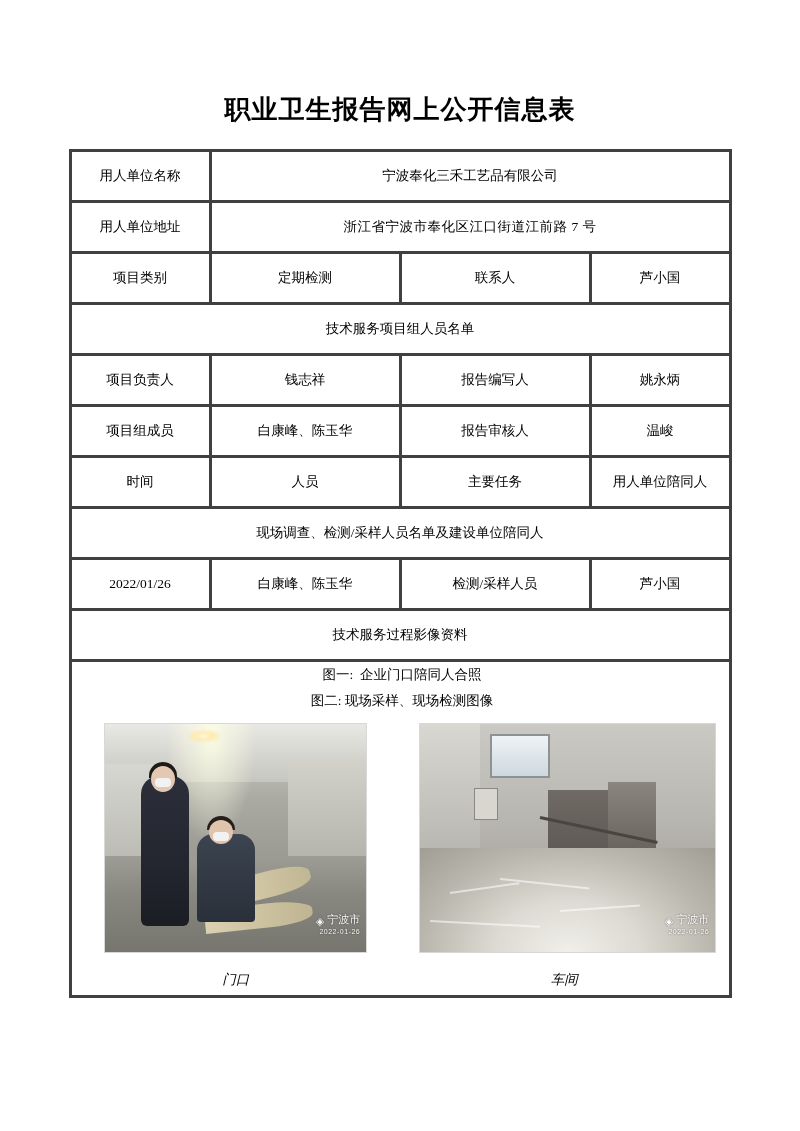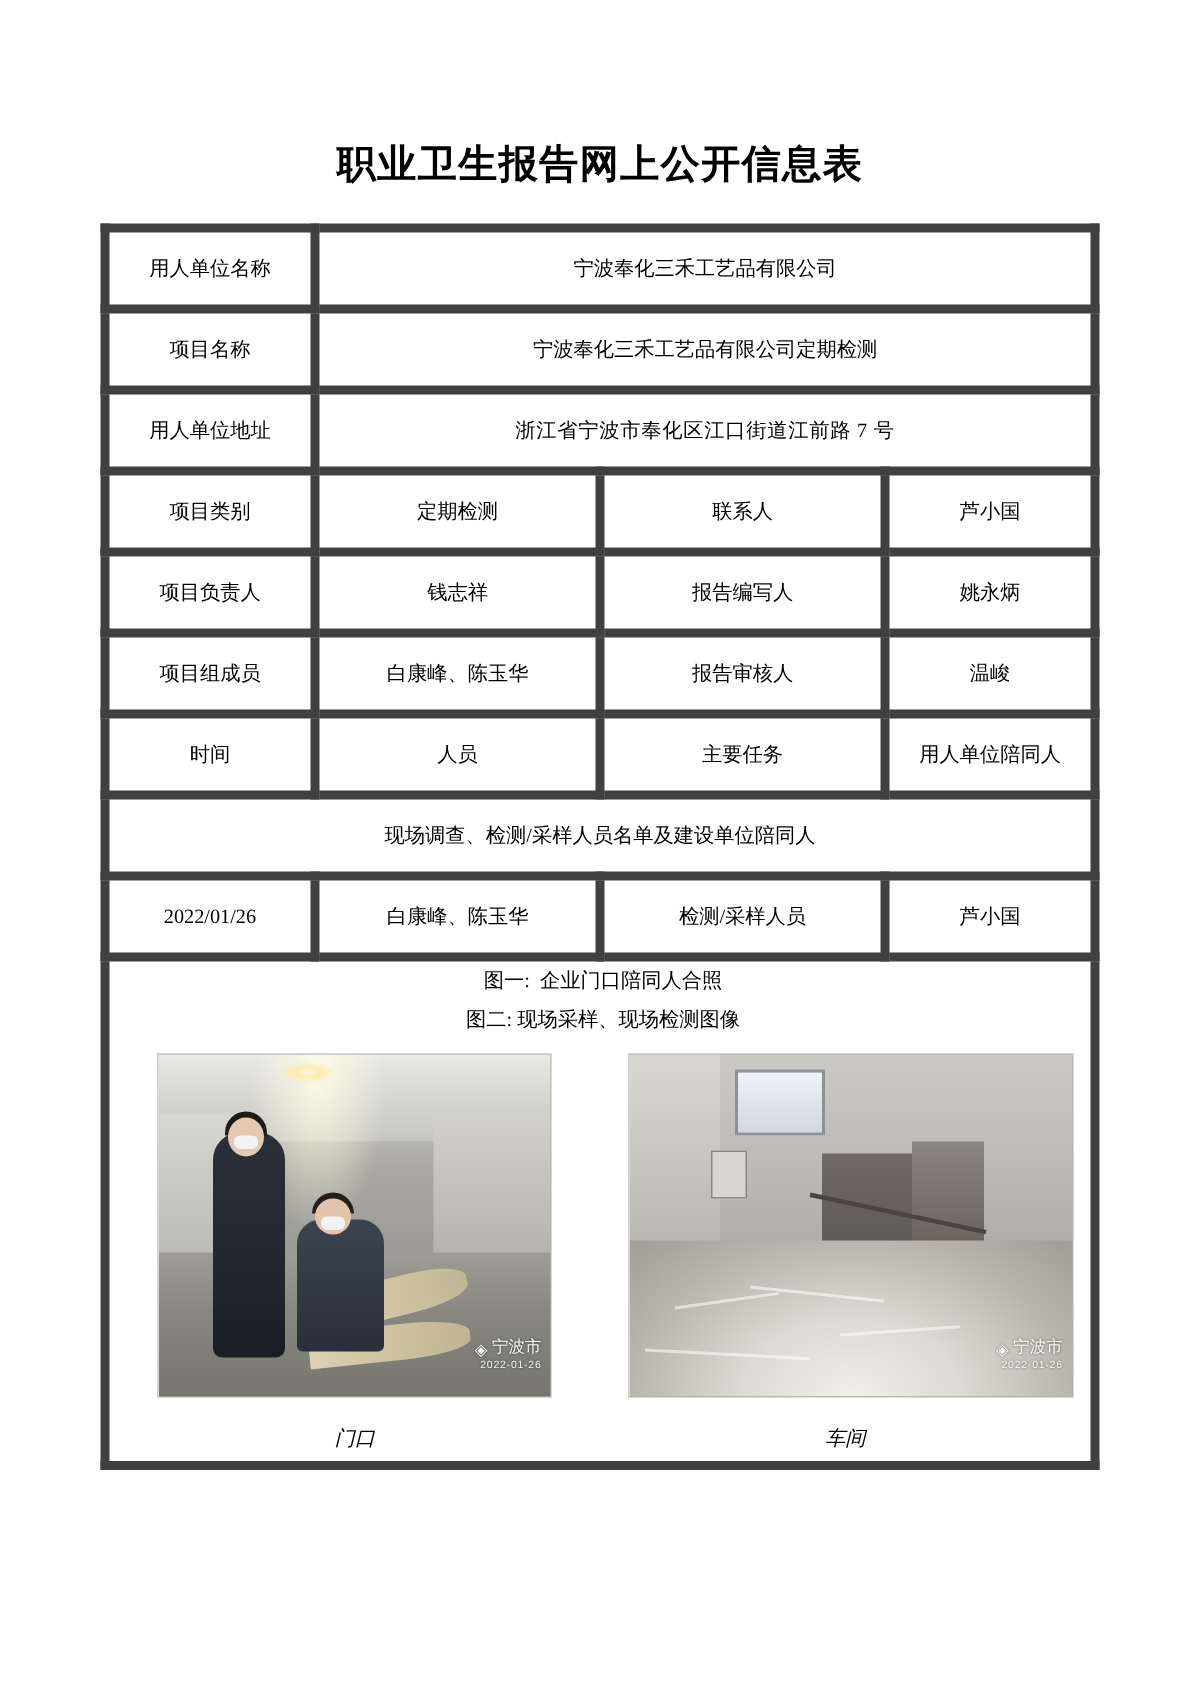--- a/index.html
+++ b/index.html
@@ -30,21 +30,21 @@
     margin-bottom: 22px;
     font-family: "Liberation Serif", "DejaVu Serif", serif;
   }
   table.main {
     border-collapse: collapse;
     width: 660px;
     margin: 0 auto;
     table-layout: fixed;
   }
   table.main td {
-    border: 6px solid #404040;
+    border: 3px solid #404040;
     text-align: center;
     vertical-align: middle;
     font-size: 13.5px;
     padding: 0;
     height: 48px;
     font-family: "Liberation Serif", "DejaVu Serif", serif;
   }
   td.label {
     width: 140px;
   }
@@ -233,34 +233,33 @@
       <col style="width:190px">
       <col style="width:190px">
       <col style="width:140px">
     </colgroup>
     <tbody>
       <tr>
         <td class="label">用人单位名称</td>
         <td colspan="3" class="wide-center">宁波奉化三禾工艺品有限公司</td>
       </tr>
       <tr>
-        <td class="label">项目名称</td>
-        <td colspan="3" class="wide-center">宁波奉化三禾工艺品有限公司定期检测</td>
-      </tr>
-      <tr>
         <td class="label">用人单位地址</td>
         <td colspan="3" class="wide-center addr">浙江省宁波市奉化区江口街道江前路 7 号</td>
       </tr>
       <tr>
         <td class="label">项目类别</td>
         <td>定期检测</td>
         <td>联系人</td>
         <td>芦小国</td>
       </tr>
       <tr>
+        <td colspan="4" class="section">技术服务项目组人员名单</td>
+      </tr>
+      <tr>
         <td class="label">项目负责人</td>
         <td>钱志祥</td>
         <td>报告编写人</td>
         <td>姚永炳</td>
       </tr>
       <tr>
         <td class="label">项目组成员</td>
         <td>白康峰、陈玉华</td>
         <td>报告审核人</td>
         <td>温峻</td>
@@ -272,20 +271,23 @@
         <td>用人单位陪同人</td>
       </tr>
       <tr>
         <td colspan="4" class="section">现场调查、检测/采样人员名单及建设单位陪同人</td>
       </tr>
       <tr>
         <td class="label">2022/01/26</td>
         <td>白康峰、陈玉华</td>
         <td>检测/采样人员</td>
         <td>芦小国</td>
+      </tr>
+      <tr>
+        <td colspan="4" class="section">技术服务过程影像资料</td>
       </tr>
       <tr>
         <td colspan="4" class="media">
 
           <div class="fig-caption-line">图一:  企业门口陪同人合照</div>
           <div class="fig-caption-line">图二: 现场采样、现场检测图像</div>
 
           <div class="photos">
 
             <div class="photo-block">

